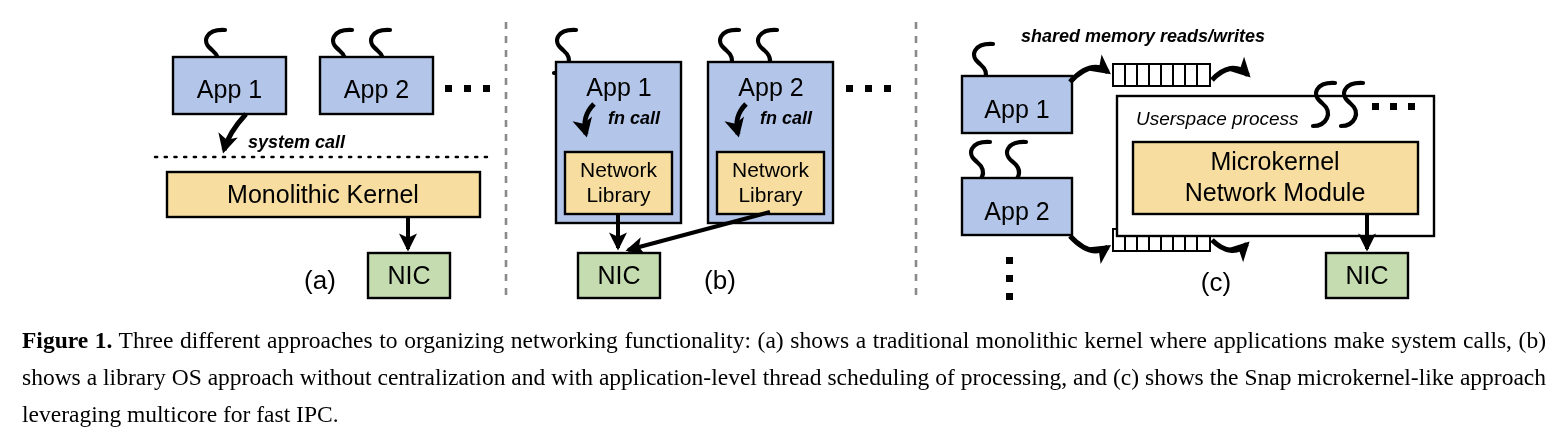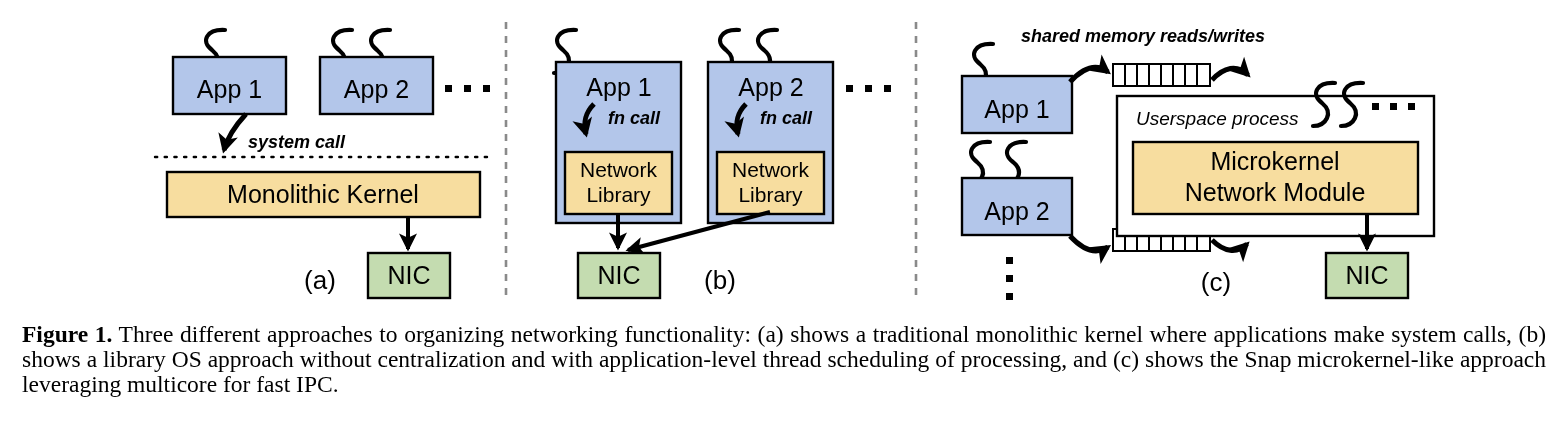--- a/index.html
+++ b/index.html
@@ -102,21 +102,21 @@
   .dot {
     fill: #000000;
   }
   #caption {
     position: absolute;
     left: 22px;
     top: 322px;
     width: 1524px;
     font-family: "Liberation Serif", serif;
     font-size: 23.5px;
-    line-height: 25px;
+    line-height: 37px;
     color: #000000;
     text-align: justify;
     text-justify: inter-word;
   }
   #caption .cap-label {
     font-weight: bold;
   }
 </style>
 </head>
 <body>

